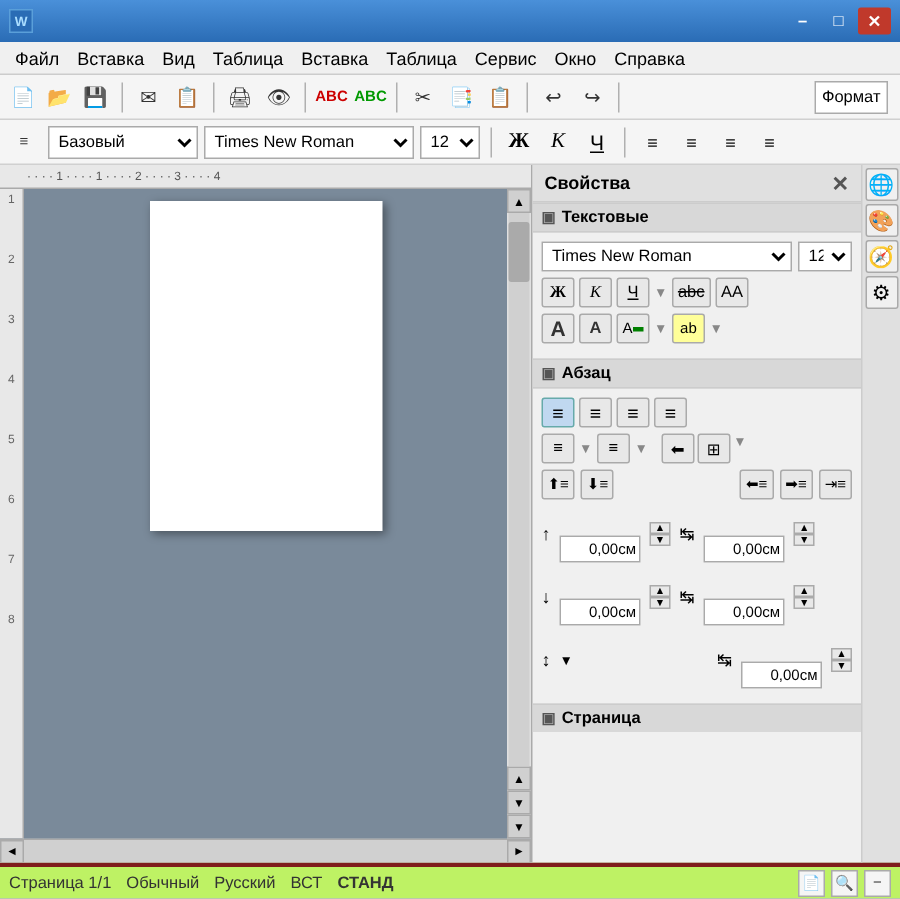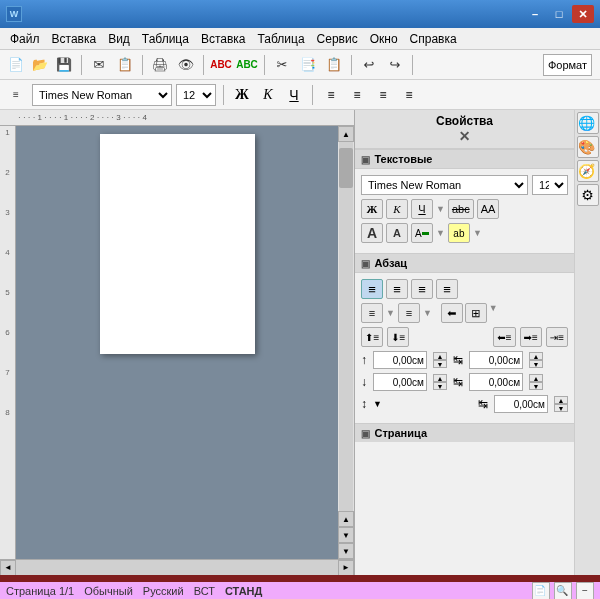--- a/index.html
+++ b/index.html
@@ -189,21 +189,20 @@
     }
     .panel-header {
       background: #e0e0e0;
       padding: 4px 8px;
       font-weight: bold;
       font-size: 12px;
       display: flex;
       align-items: center;
       justify-content: space-between;
       border-bottom: 1px solid #ccc;
-      flex-direction: column;
     }
     .panel-close { cursor: pointer; font-size: 14px; color: #555; }
 
     .section-header {
       background: #d8d8d8;
       padding: 3px 6px;
       font-weight: bold;
       display: flex;
       align-items: center;
       gap: 4px;
@@ -267,22 +266,22 @@
       display: flex;
       align-items: center;
       gap: 4px;
       border-top: 1px solid #ccc;
       cursor: pointer;
     }
 
     
     .status-bar {
       height: 24px;
-      background: #f0abfc;
-      border-top: 7px solid #7f1d1d;
+      background: #bef264;
+      border-top: 3px solid #7f1d1d;
       display: flex;
       align-items: center;
       padding: 0 6px;
       font-size: 11px;
       color: #333;
       gap: 10px;
       justify-content: space-between;
     }
     .status-left { display: flex; gap: 10px; align-items: center; }
     .status-right { display: flex; gap: 4px; align-items: center; }
@@ -315,21 +314,21 @@
       display: flex;
       align-items: center;
       padding: 0 4px;
       background: white;
       margin-right: 4px;
     }
     .find-label { font-size: 11px; }
 
     .arrow-btns { display: flex; flex-direction: column; }
     .arrow-btn { width: 14px; height: 8px; background: #e8e8e8; border: 1px solid #aaa; display: flex; align-items: center; justify-content: center; font-size: 7px; cursor: pointer; }
-    .spacing-val { width: 44px; height: 18px; font-size: 10px; border: 1px solid #aaa; background: white; text-align: right; padding: 0 2px; }
+    .spacing-val { width: 44px; height: 18px; font-size: 10px; border: 1px solid #aaa; background: white; text-align: right; padding: 0 2px; margin-top: 20px; }
   </style>
 </head>
 <body>
 
 <div class="title-bar">
   <div class="title-bar-left">
     <div class="title-bar-icon">W</div>
   </div>
   <div class="title-bar-controls">
     <div class="title-btn">–</div>
@@ -374,20 +373,23 @@
   <div class="tb-btn">↪</div>
   <div class="toolbar-separator"></div>
   <div style="flex:1"></div>
   <div class="find-box">
     <span class="find-label">Формат</span>
   </div>
 </div>
 
 <div class="format-toolbar">
   <div class="tb-btn" style="font-size:10px;">≡</div>
+  <select class="style-select">
+    <option value="Базовый">Базовый</option>
+  </select>
   <select class="font-select">
     <option value="Times New Roman">Times New Roman</option>
   </select>
   <select class="size-select">
     <option value="12">12</option>
   </select>
   <div class="toolbar-separator"></div>
   <button class="format-btn bold">Ж</button>
   <button class="format-btn italic">К</button>
   <button class="format-btn underline">Ч</button>

